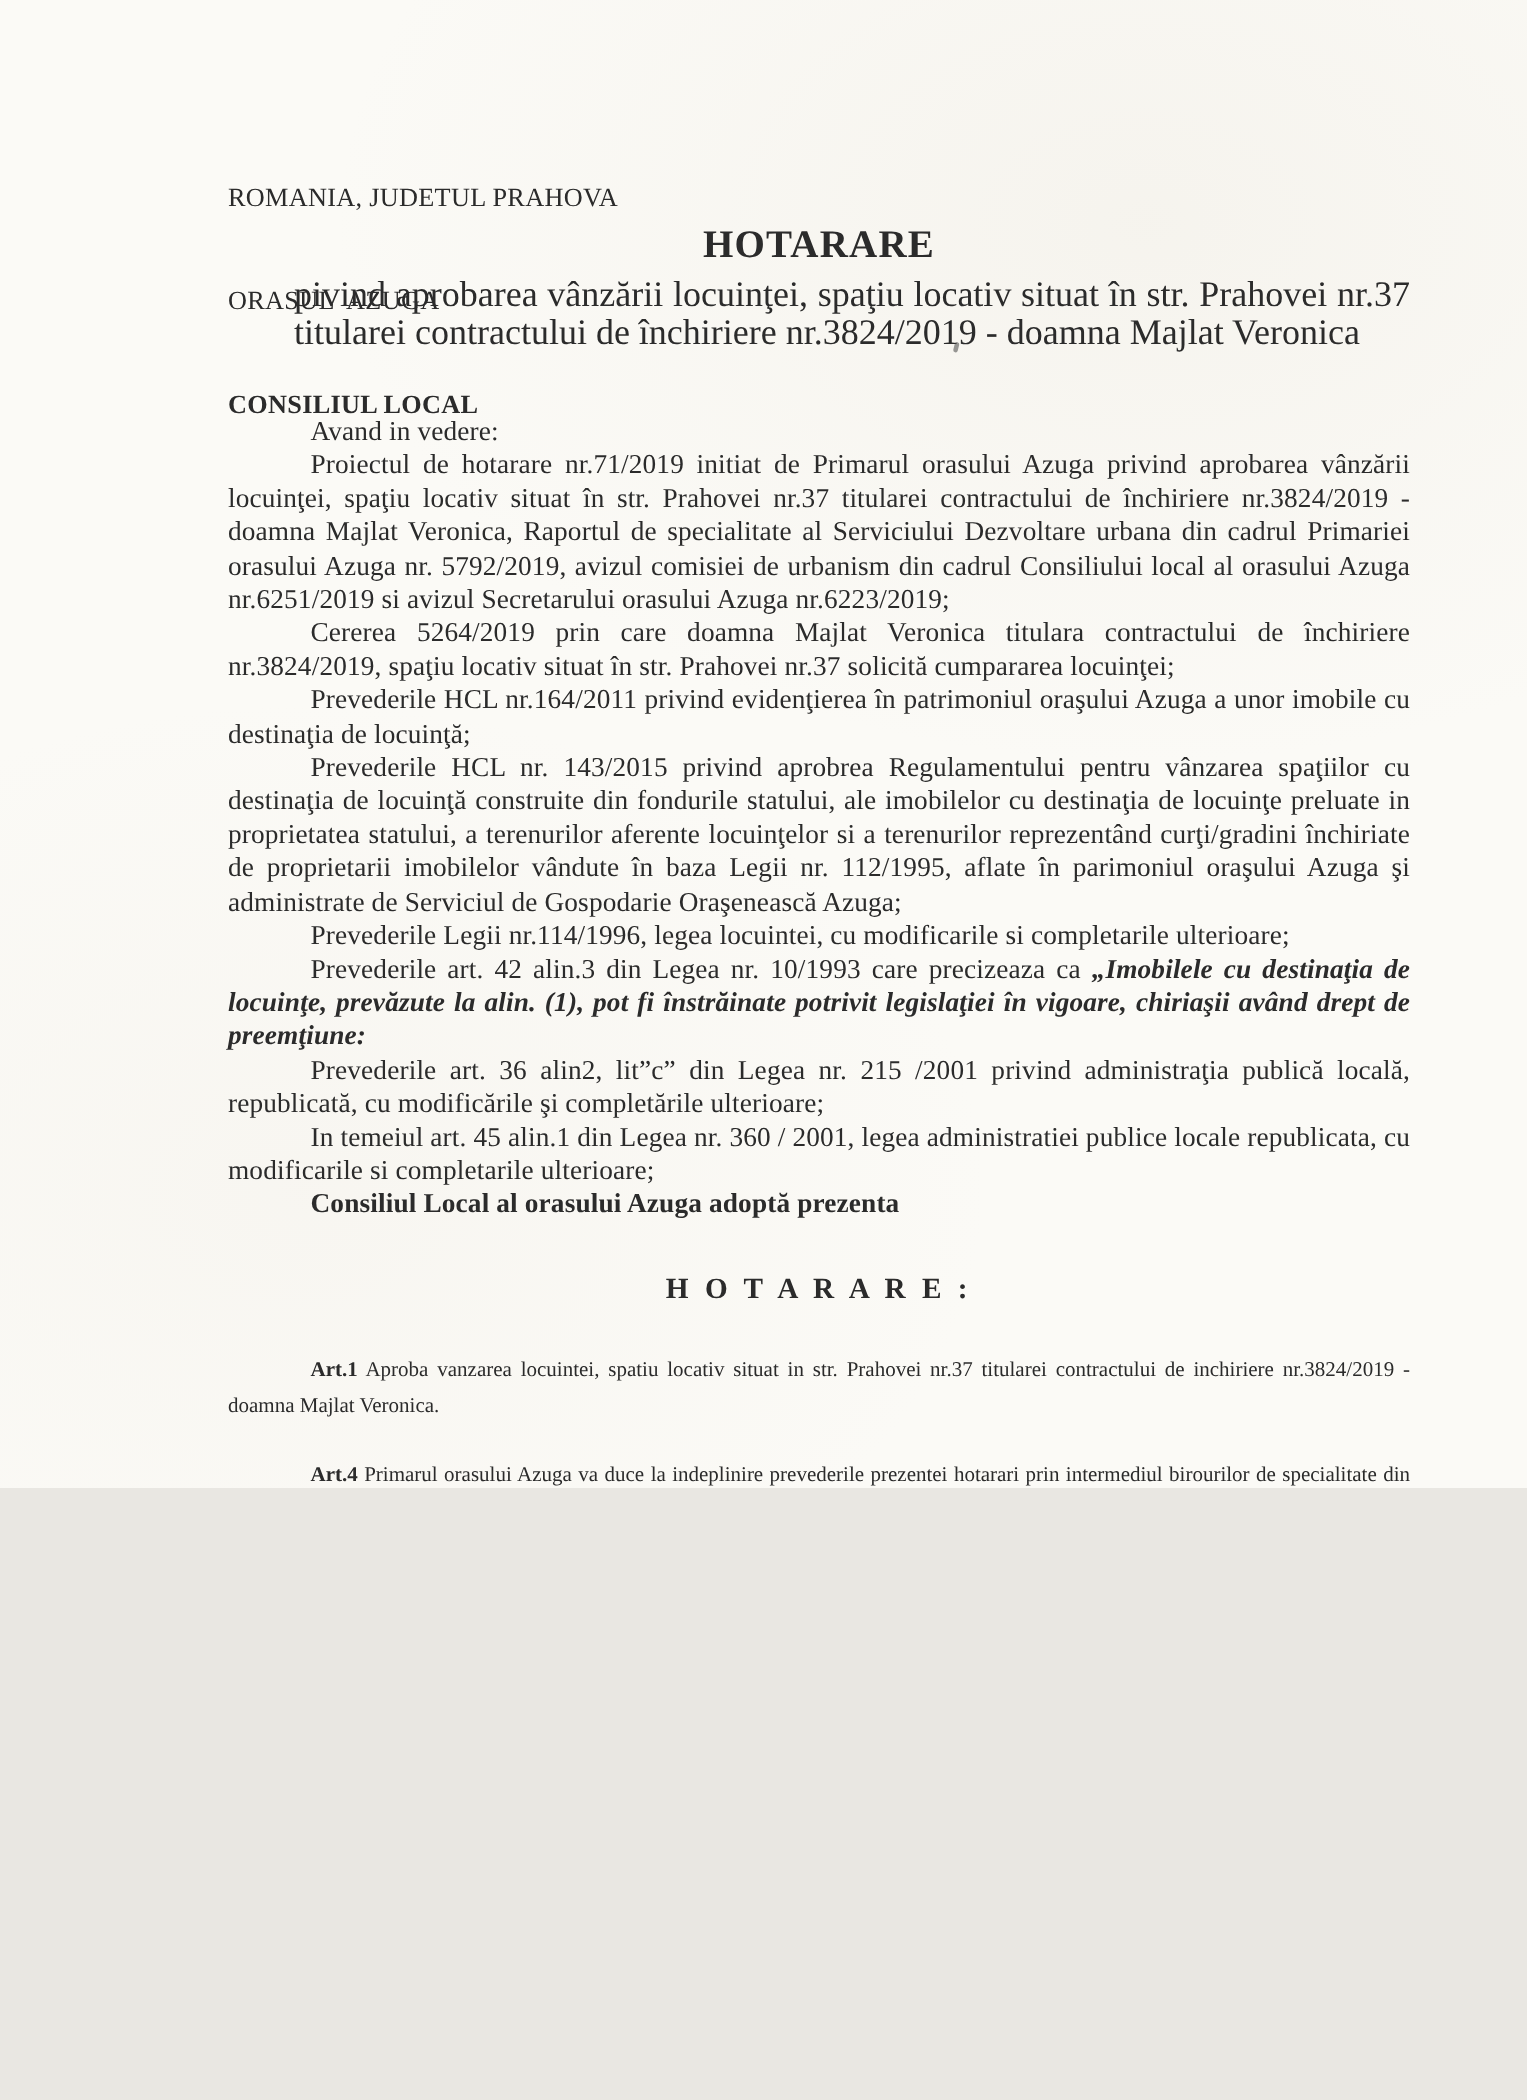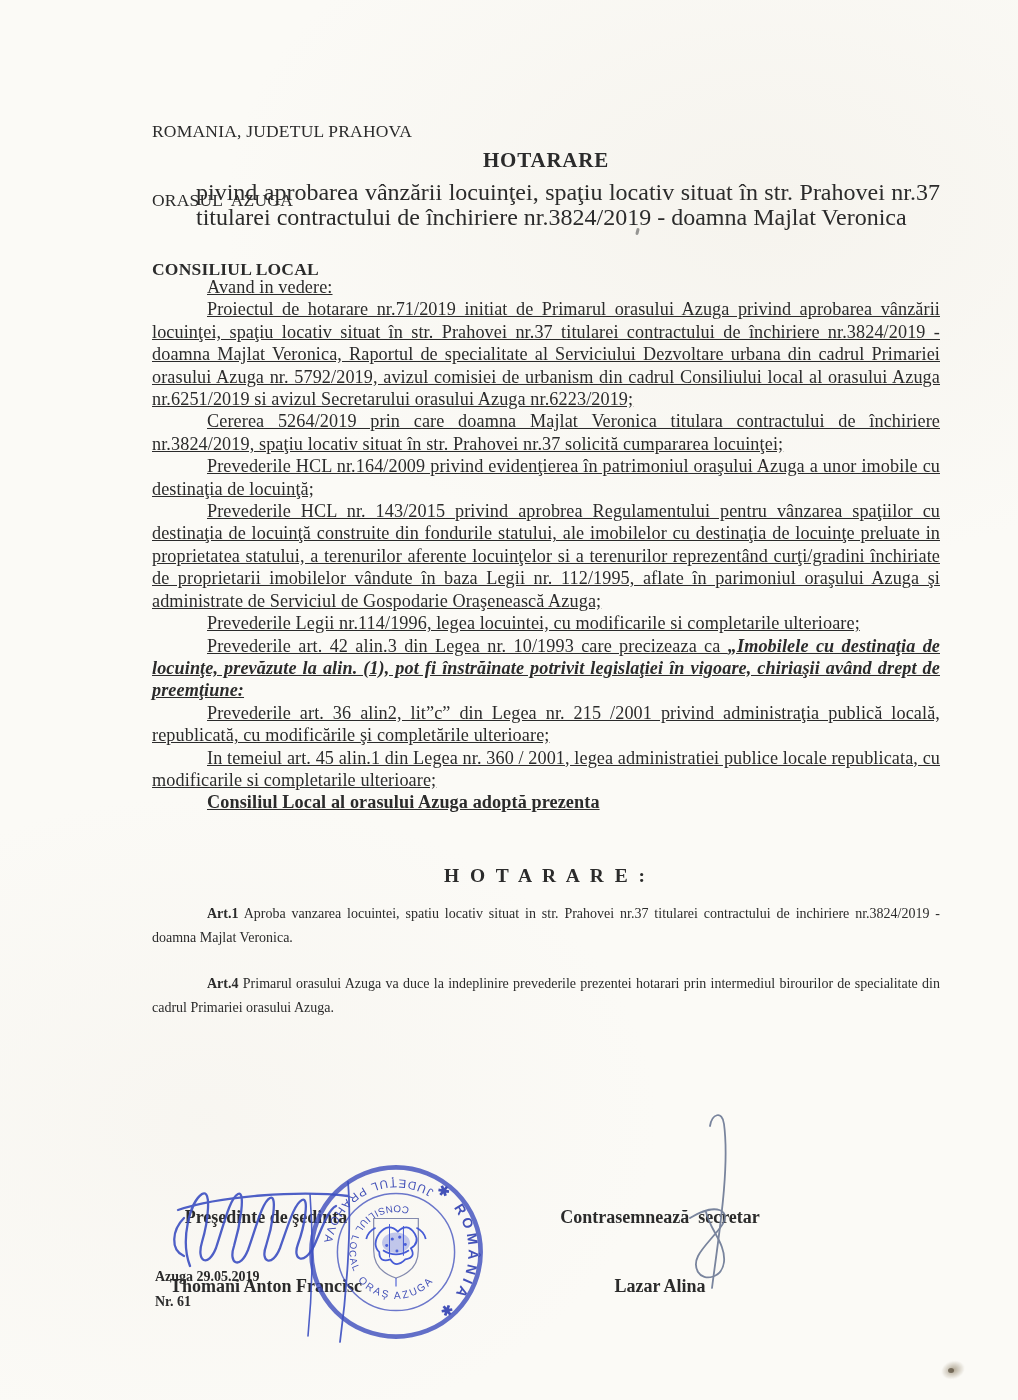--- a/index.html
+++ b/index.html
@@ -1,41 +1,41 @@
 <!DOCTYPE html>
 <html lang="ro"><head>
 <meta charset="utf-8">
 <style>
   html,body{margin:0;padding:0;}
   body{background:#e9e7e2;}
   .page{
     position:relative;
-    width:1018px;height:1400px;
+    width:1018px;height:992px;
     margin:0 auto;
     background:
       radial-gradient(900px 600px at 75% 15%, rgba(232,227,216,.28), transparent 60%),
       radial-gradient(700px 500px at 20% 80%, rgba(236,231,222,.22), transparent 65%),
       #fbfaf6;
     font-family:"Liberation Serif", serif;
     color:#2b2b2b;
     overflow:hidden;
   }
   .b{font-weight:bold;}
   .bi{font-weight:bold;font-style:italic;}
 
   .letterhead{position:absolute;left:152px;top:74px;font-size:17.5px;line-height:23px;letter-spacing:.2px;white-space:pre-wrap;}
 
   .title-block{position:absolute;left:152px;top:148px;width:788px;}
-  .doc-title{margin:0;text-align:center;font-size:21px;font-weight:bold;letter-spacing:.8px;}
+  .doc-title{margin:0;text-align:center;font-size:26px;font-weight:bold;letter-spacing:.8px;}
   .doc-subtitle{margin:7px 0 0 44px;width:744px;font-size:24px;line-height:25px;text-align:justify;}
 
-  .preamble{position:absolute;left:152px;top:276px;width:788px;font-size:18.2px;line-height:22.4px;text-align:justify;letter-spacing:.1px;text-decoration:underline;}
+  .preamble{position:absolute;left:152px;top:276px;width:788px;font-size:18.2px;line-height:22.4px;text-align:justify;letter-spacing:.1px;}
   .preamble p{margin:0;text-indent:55px;}
 
-  .decision-heading{position:absolute;left:152px;top:849px;width:788px;text-align:center;font-size:19.5px;font-weight:bold;letter-spacing:3px;margin-top:16px;}
+  .decision-heading{position:absolute;left:152px;top:849px;width:788px;text-align:center;font-size:19.5px;font-weight:bold;letter-spacing:3px;}
 
   .articles{position:absolute;left:152px;top:902px;width:788px;font-size:14px;line-height:24px;text-align:justify;}
   .articles p{margin:0 0 22px 0;text-indent:55px;}
 
   .sig-left{position:absolute;left:160px;top:1160px;width:212px;text-align:center;font-weight:bold;font-size:18px;line-height:23px;white-space:pre-wrap;}
   .sig-right{position:absolute;left:548px;top:1160px;width:224px;text-align:center;font-weight:bold;font-size:18px;line-height:23px;white-space:pre-wrap;}
 
   .issuance{position:absolute;left:155px;top:1264px;font-weight:bold;font-size:14px;line-height:25px;}
 
   .stamp-svg{position:absolute;left:303px;top:1159px;width:186px;height:186px;opacity:.93;}
@@ -62,21 +62,21 @@
     <h1 class="doc-title">HOTARARE</h1>
     <p class="doc-subtitle">pivind aprobarea vânzării locuinţei, spaţiu locativ situat în str. Prahovei   nr.37 titularei contractului de închiriere nr.3824/2019  - doamna Majlat Veronica</p>
   </section>
 
   <div class="stray-comma"></div>
 
   <section class="preamble">
     <p>Avand in vedere:</p>
     <p>Proiectul de hotarare nr.71/2019 initiat de Primarul orasului Azuga privind aprobarea vânzării locuinţei, spaţiu locativ situat în str. Prahovei nr.37 titularei contractului de închiriere nr.3824/2019 - doamna Majlat Veronica, Raportul de specialitate al Serviciului Dezvoltare urbana din cadrul Primariei orasului Azuga nr. 5792/2019, avizul comisiei de urbanism din cadrul Consiliului local al orasului Azuga nr.6251/2019 si avizul Secretarului orasului Azuga nr.6223/2019;</p>
     <p>Cererea 5264/2019 prin care doamna Majlat Veronica titulara contractului de închiriere nr.3824/2019, spaţiu locativ situat în str. Prahovei nr.37 solicită cumpararea locuinţei;</p>
-    <p>Prevederile HCL nr.164/2009 privind evidenţierea în patrimoniul oraşului Azuga a unor imobile cu destinaţia de locuinţă;</p>
+    <p>Prevederile HCL nr.164/2011 privind evidenţierea în patrimoniul oraşului Azuga a unor imobile cu destinaţia de locuinţă;</p>
     <p>Prevederile HCL nr. 143/2015 privind aprobrea Regulamentului pentru vânzarea spaţiilor cu destinaţia de locuinţă construite din fondurile statului, ale imobilelor cu destinaţia de locuinţe preluate in proprietatea statului, a terenurilor aferente locuinţelor si a terenurilor reprezentând curţi/gradini închiriate de proprietarii imobilelor vândute în baza Legii nr. 112/1995, aflate în parimoniul oraşului Azuga şi administrate de Serviciul de Gospodarie Oraşenească Azuga;</p>
     <p>Prevederile Legii nr.114/1996, legea locuintei, cu modificarile si completarile ulterioare;</p>
     <p><span>Prevederile art. 42 alin.3 din Legea nr. 10/1993 care precizeaza ca </span><span class="bi">„Imobilele cu destinaţia de locuinţe, prevăzute la alin. (1), pot fi înstrăinate potrivit legislaţiei în vigoare, chiriaşii având drept de preemţiune:</span></p>
     <p>Prevederile art. 36 alin2, lit”c” din Legea nr. 215 /2001 privind administraţia publică locală, republicată, cu modificările şi completările ulterioare;</p>
     <p>In temeiul art. 45 alin.1 din Legea nr. 360 / 2001, legea administratiei publice locale republicata, cu modificarile si completarile ulterioare;</p>
     <p class="b">Consiliul Local al orasului Azuga adoptă prezenta</p>
   </section>
 
   <div class="decision-heading">H O T A R A R E :</div>
 

